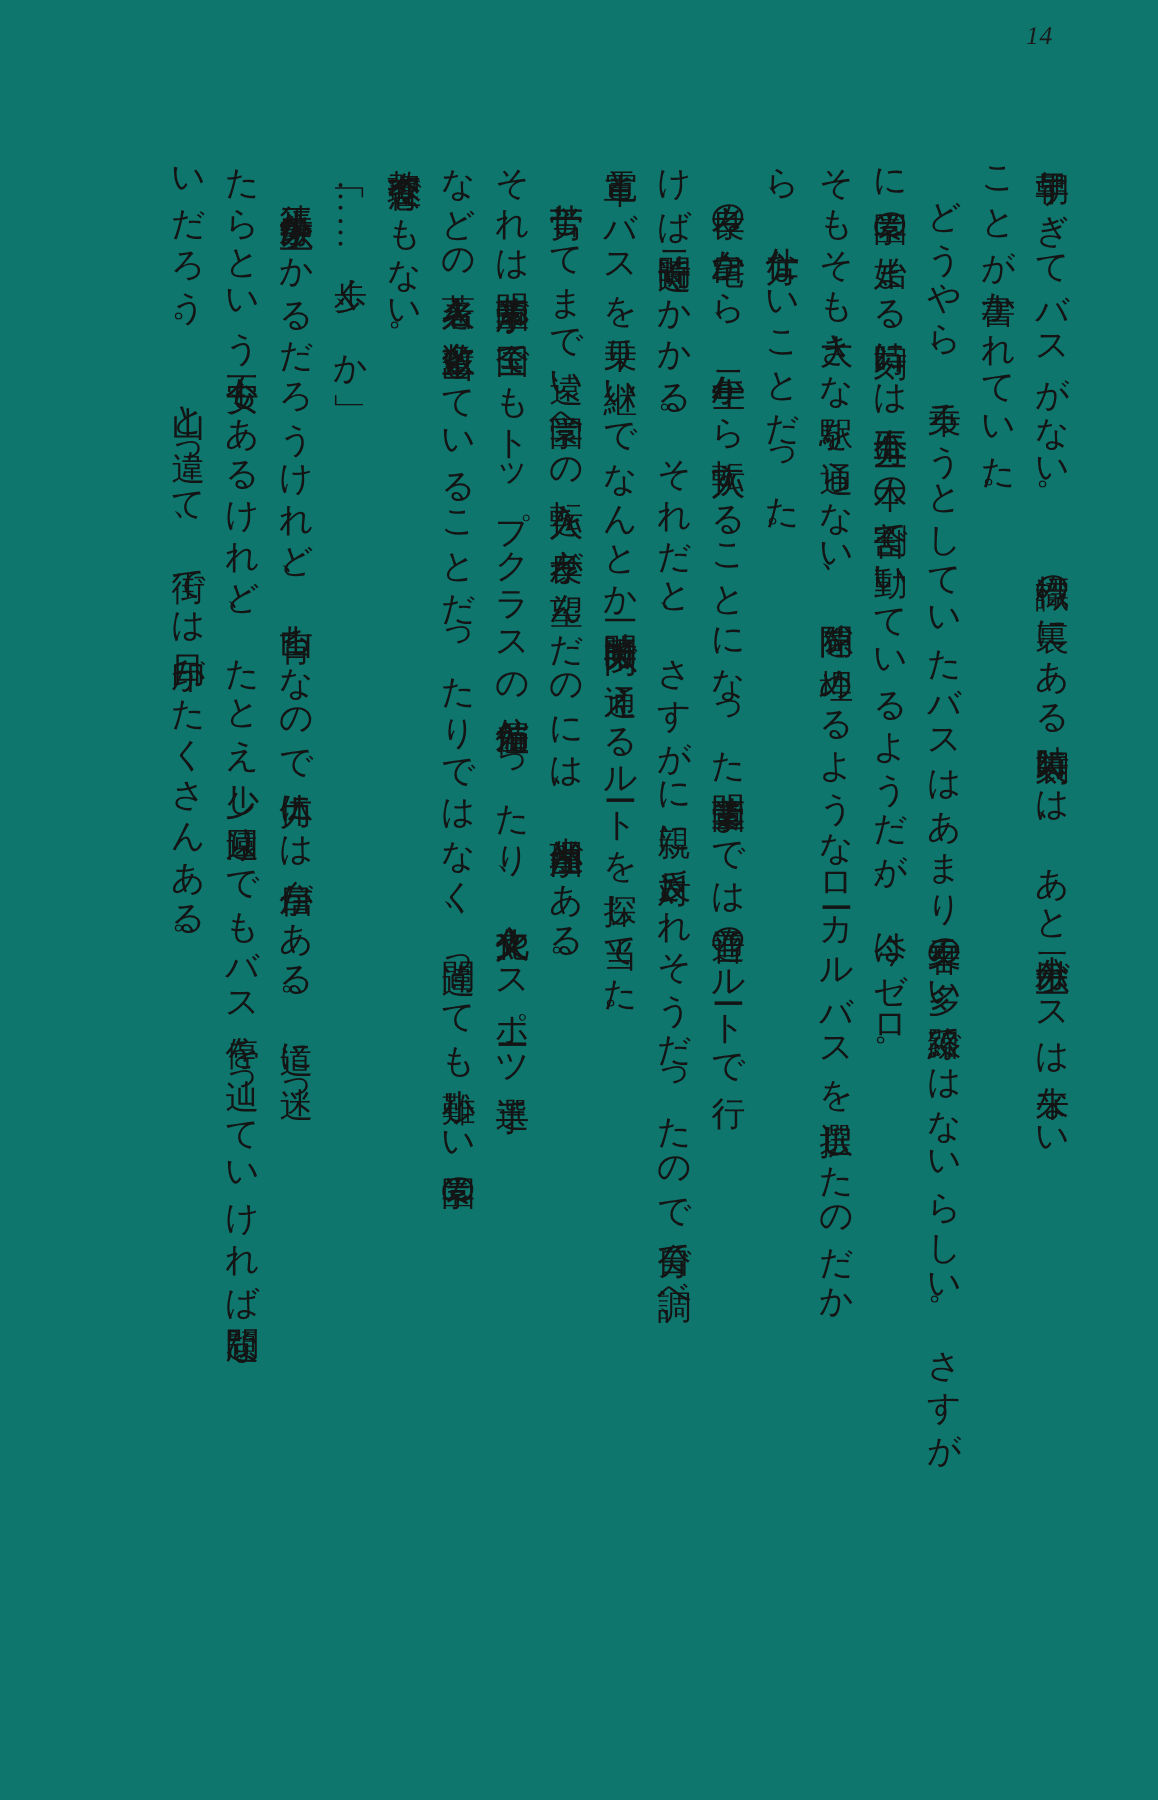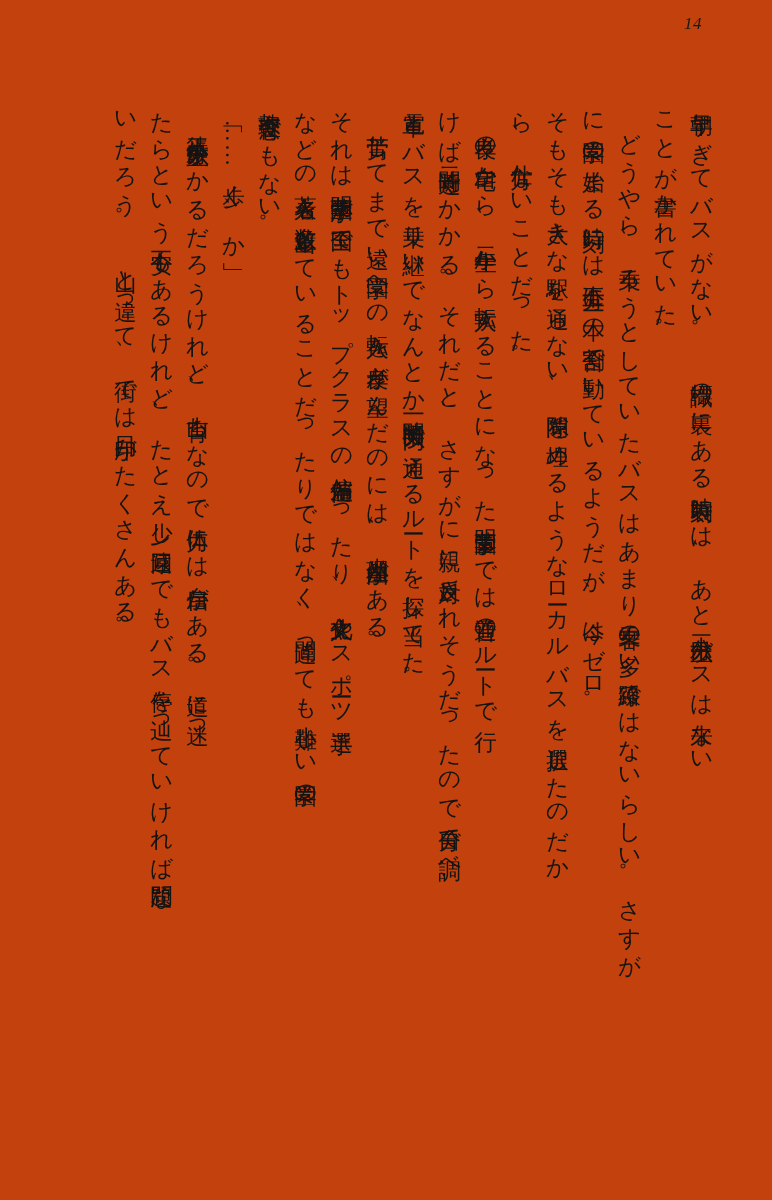--- a/index.html
+++ b/index.html
@@ -4,21 +4,21 @@
 <style>
   html, body {
     margin: 0;
     padding: 0;
     background: #ffffff;
   }
   .page {
     position: relative;
     width: 772px;
     height: 1200px;
-    background: #c2410c;
+    background: #0f766e;
     overflow: hidden;
     font-family: "Liberation Serif", "DejaVu Serif", serif;
     color: #1a1a1a;
   }
   .page-number {
     position: absolute;
     top: 14px;
     right: 70px;
     font-family: "Liberation Serif", "DejaVu Serif", serif;
     font-style: italic;

